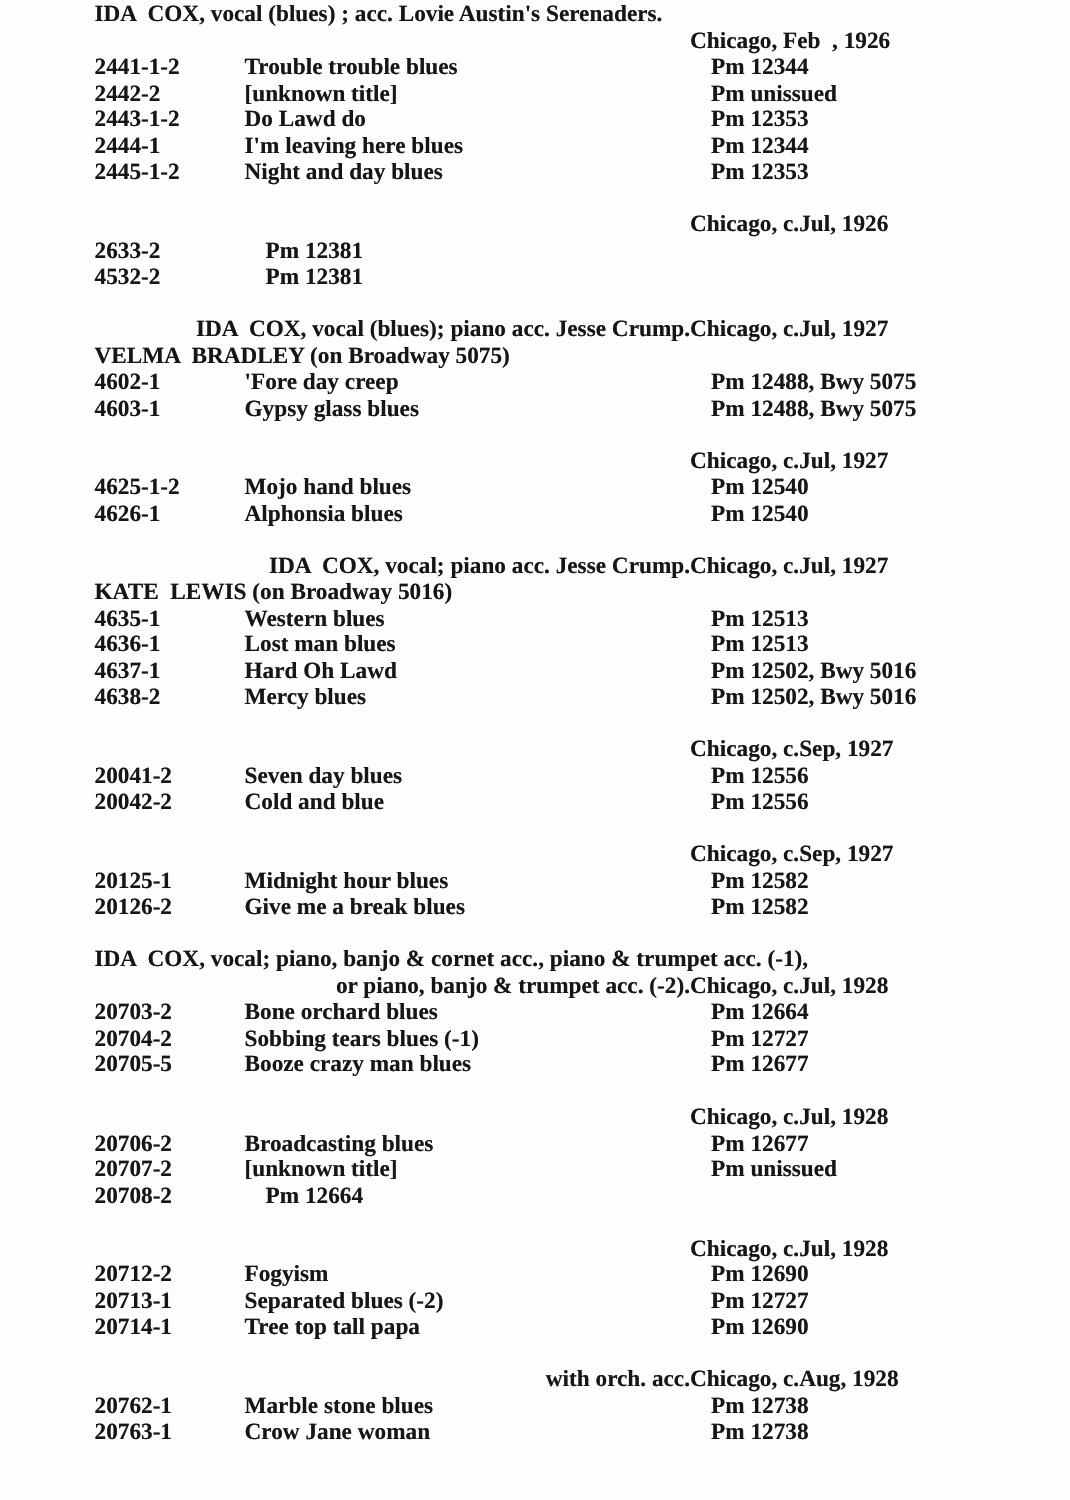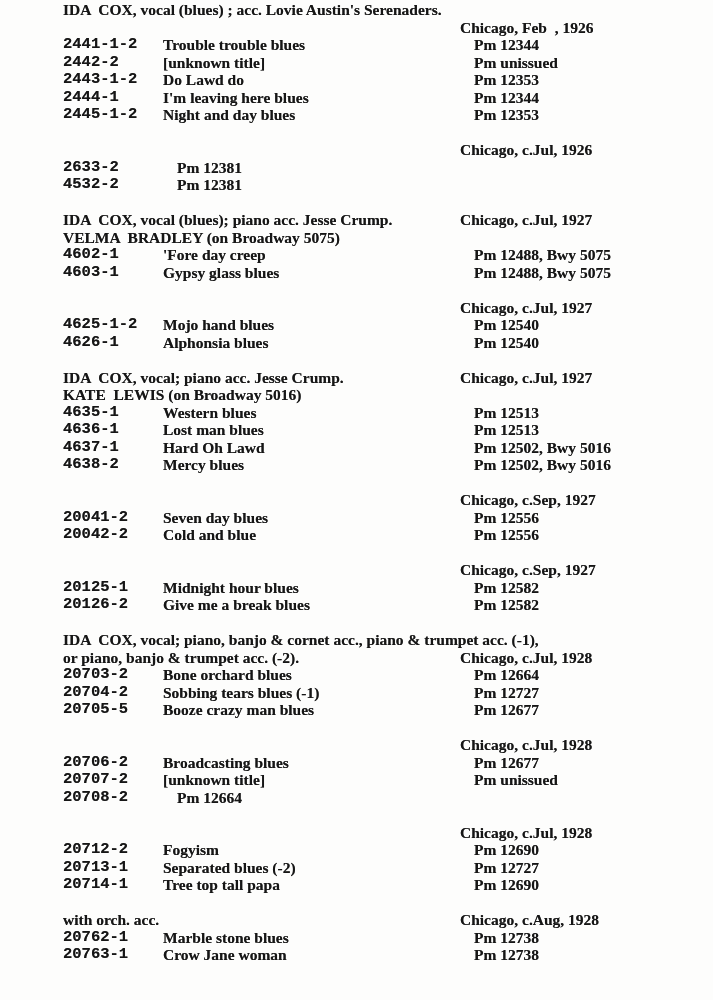--- a/index.html
+++ b/index.html
@@ -20,23 +20,23 @@
   .page {
     padding: 1px 0 0 63px;
     box-sizing: border-box;
     width: 713px;
     height: 804px;
     text-shadow: 0 0 0.4px rgba(0,0,0,0.55);
   }
   .session { margin-top: 17.5px; }
   .session:first-child { margin-top: 0; }
   .line { display: flex; white-space: pre-wrap; }
-  .c-left  { width: 397px; flex: none; }
+  .c-left  { width: 397px; flex: none; text-align: right; }
   .c-gap   { width: 397px; flex: none; }
-  .c-matrix { width: 100px; flex: none; font-family: Liberation Mono, monospace; }
+  .c-matrix { width: 100px; flex: none; }
   .c-title  { width: 297px; flex: none; }
   .c-issue  { padding-left: 14px; }
 </style>
 </head>
 <body>
 
 <div class="page">
 
   <div class="session">
     <div class="line">

